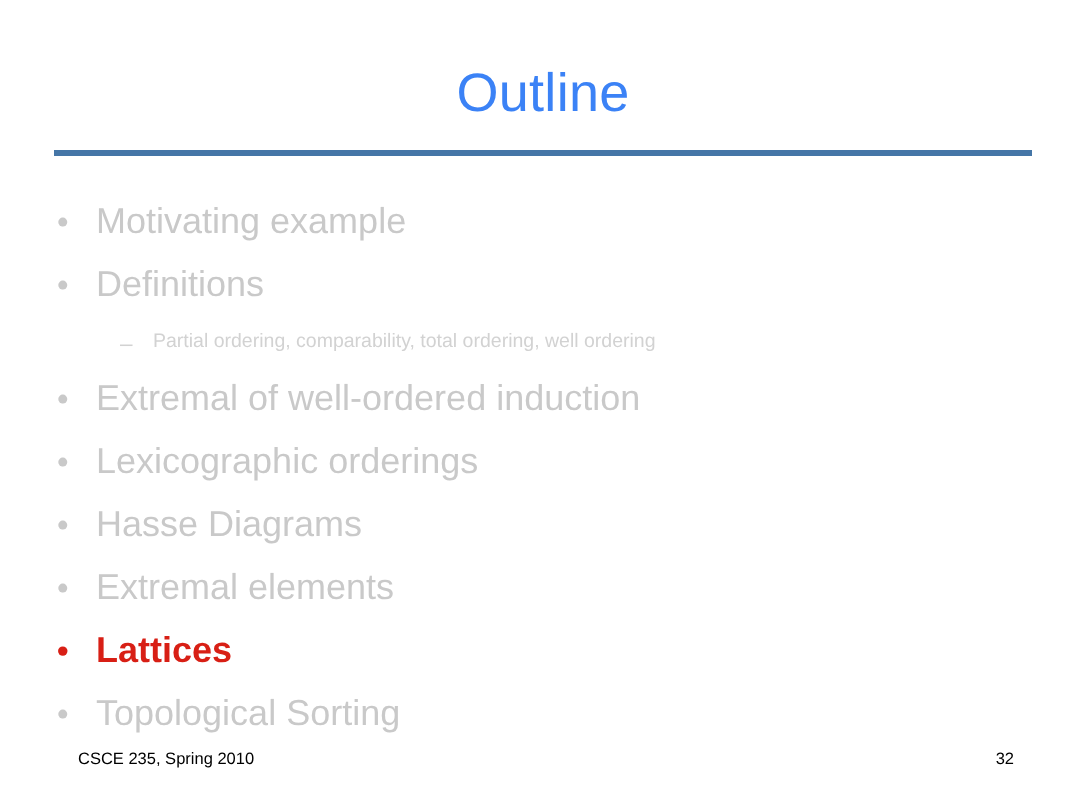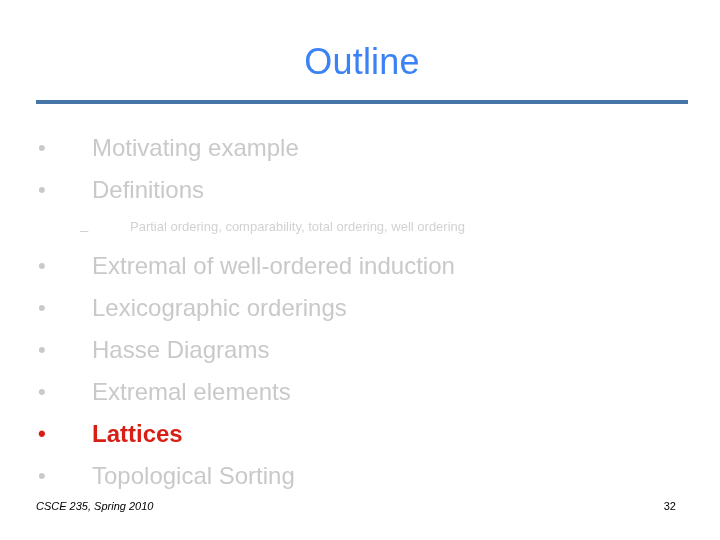--- a/index.html
+++ b/index.html
@@ -81,21 +81,20 @@
     padding-top: 9px;
   }
   .level2 .marker {
     width: 22px;
     font-size: 15px;
     padding-top: 5px;
   }
 
   .bullet-text {
     flex: 1 1 auto;
-    margin-left: 28px;
   }
   .level1 .bullet-text {
     font-size: 24px;
     line-height: 40px;
   }
   .level2 .bullet-text {
     font-size: 13px;
     line-height: 20px;
   }
 
@@ -116,24 +115,23 @@
     position: absolute;
     left: 36px;
     top: 500px;
     width: 652px;
     height: 20px;
     font-size: 11px;
     color: #000000;
   }
   .footer-left {
     position: absolute;
-    left: 0;
+    left: 16px;
     top: 0;
     white-space: nowrap;
-    font-style: italic;
   }
   .footer-center {
     position: absolute;
     left: 0;
     top: 0;
     width: 652px;
     text-align: center;
     font-weight: bold;
     white-space: nowrap;
   }

